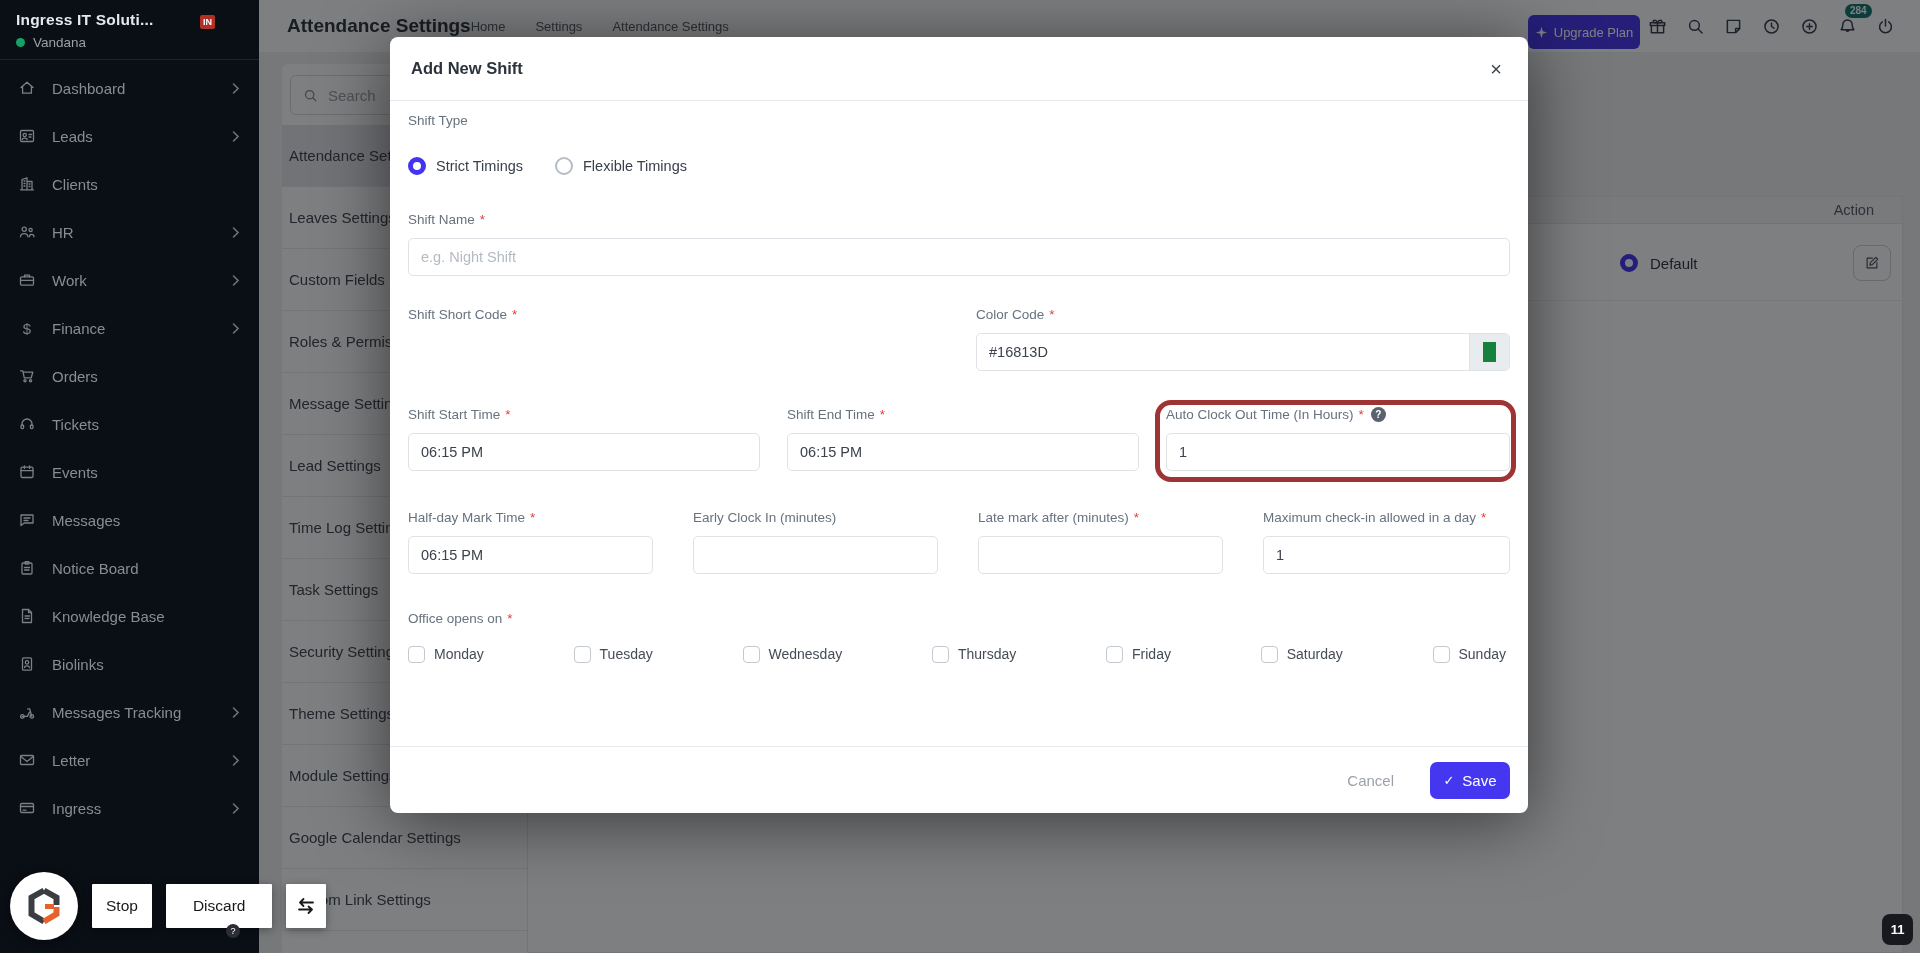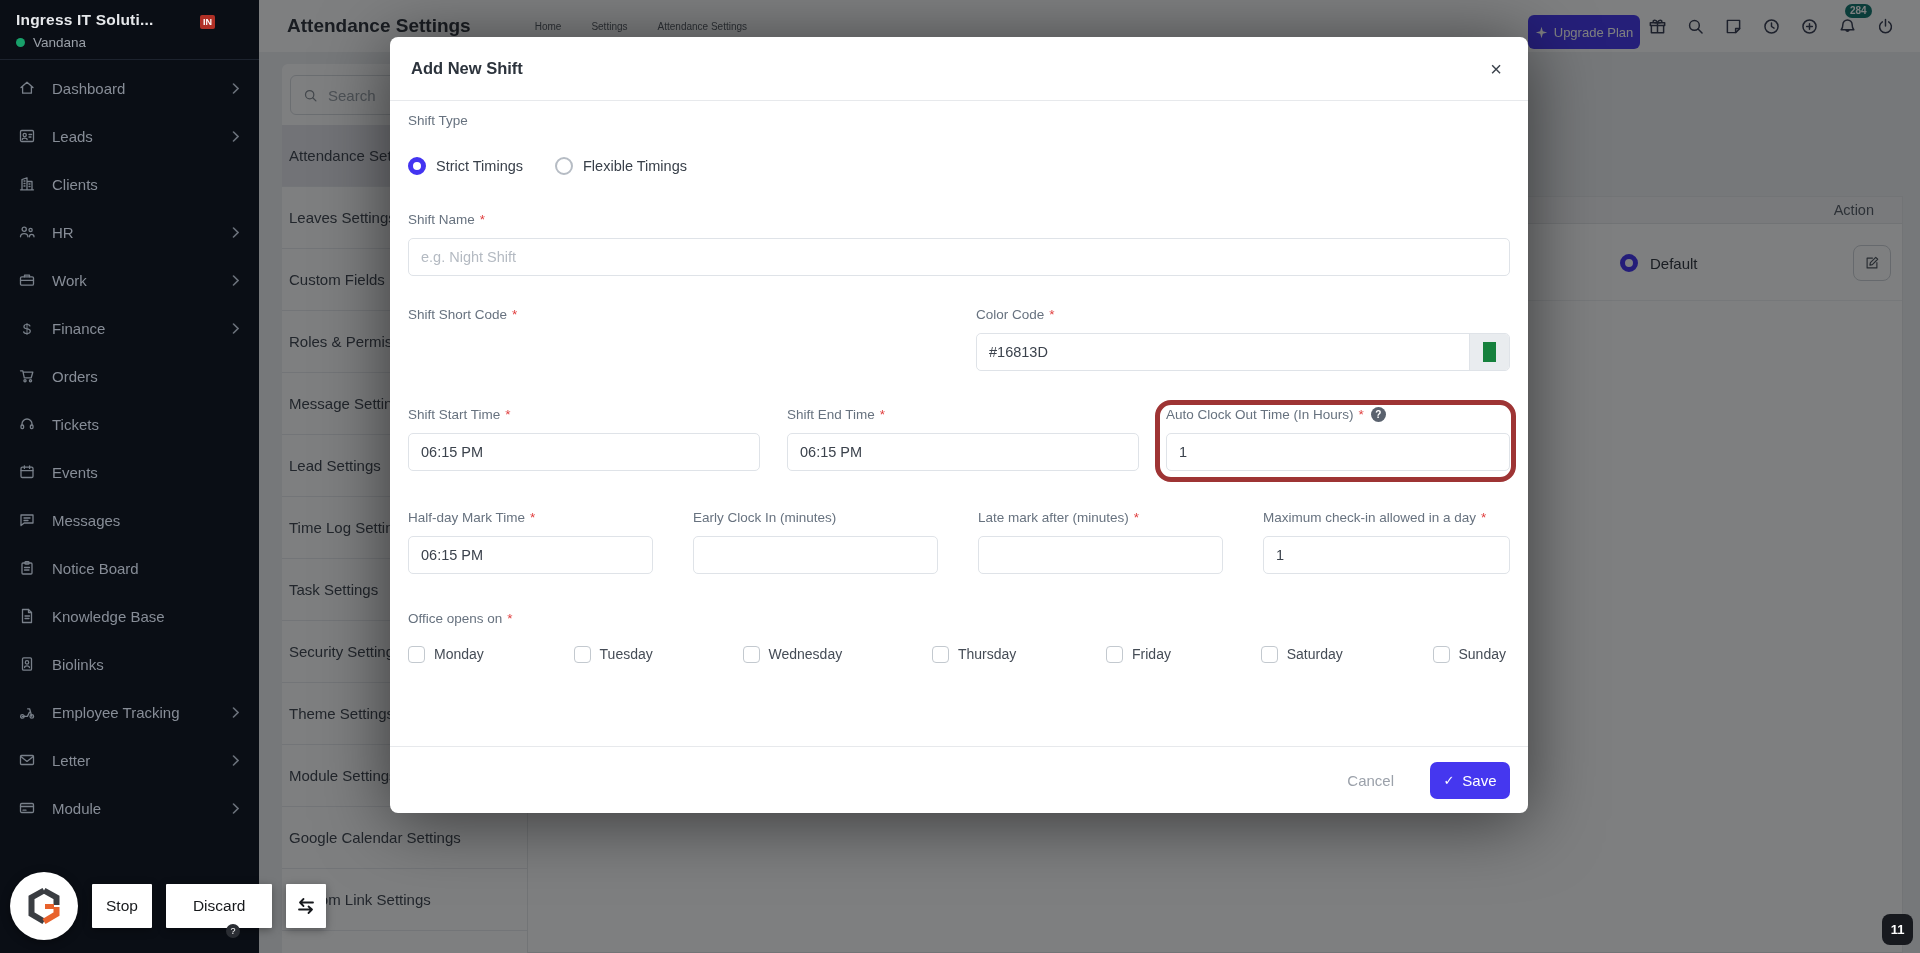--- a/index.html
+++ b/index.html
@@ -21,21 +21,21 @@
   .nav-ic { width:20px; display:flex; justify-content:center; }
   .nav-ic svg { stroke:#79808a; fill:none; stroke-width:1.3; stroke-linecap:round; stroke-linejoin:round; }
   .nav-ic.dollar { color:#79808a; font-size:15px; font-weight:400; }
   .chev { margin-left:auto; }
   .chev svg { stroke:#6a707a; fill:none; stroke-width:1.6; stroke-linecap:round; }
 
   
   .main { position:absolute; left:259px; top:0; right:0; bottom:0; background:#eef0f2; }
   .topbar { height:52px; background:#ffffff; position:relative; display:flex; align-items:center; }
   .page-title { margin-left:28px; font-size:19px; font-weight:700; color:#2e343c; white-space:nowrap; }
-  .breadcrumb { margin-left:64px; display:flex; gap:30px; font-size:10px; color:#565c64; }
+  .breadcrumb { display:flex; gap:30px; font-size:13px; color:#565c64; }
   .upgrade-btn { position:absolute; left:1269px; top:15px; height:34px; width:112px; background:#4538f0; border-radius:6px; color:#fff; font-size:13px; display:flex; align-items:center; justify-content:center; gap:6px; cursor:pointer; }
   .top-icons { position:absolute; left:1389px; top:0; height:52px; display:flex; align-items:center; gap:19px; }
   .tico { width:19px; height:19px; position:relative; cursor:pointer; }
   .tico svg { stroke:#363b50; fill:none; stroke-width:1.4; stroke-linecap:round; stroke-linejoin:round; }
   .badge-284 { position:absolute; top:-13px; left:7px; background:#0f766e; color:#fff; font-size:10px; font-weight:700; padding:2px 5px; border-radius:7px; line-height:1; }
 
   .settings-panel { position:absolute; left:23px; top:64px; width:245px; bottom:0; background:#fff; border-radius:6px 6px 0 0; }
   .search-box { margin:11px 8px 10px; height:40px; border:1px solid #d8dbe0; border-radius:6px; display:flex; align-items:center; gap:10px; padding:0 12px; }
   .search-box svg { stroke:#868d95; fill:none; stroke-width:1.5; stroke-linecap:round; }
   .search-ph { color:#9aa1a9; font-size:15px; }
@@ -277,21 +277,21 @@
     </div>
 
     <div class="nav-item">
       <span class="nav-ic">
           <svg width="18" height="18" viewBox="0 0 18 18">
             <circle cx="4.4" cy="13.4" r="1.8"></circle>
             <circle cx="13.8" cy="13.4" r="1.8"></circle>
             <path d="M13.8 13.4 L11.6 5.8 H9.6 M4.4 13.4 H9.4 L11.4 9.4"></path>
           </svg>
         </span>
-      <span>Employee Tracking</span>
+      <span>Messages Tracking</span>
       <span class="chev">
           <svg width="7" height="11" viewBox="0 0 7 11">
             <path d="M1.5 1 L6 5.5 L1.5 10"></path>
           </svg>
         </span>
     </div>
 
     <div class="nav-item">
       <span class="nav-ic">
           <svg width="18" height="18" viewBox="0 0 18 18">
@@ -307,21 +307,21 @@
         </span>
     </div>
 
     <div class="nav-item">
       <span class="nav-ic">
           <svg width="18" height="18" viewBox="0 0 18 18">
             <rect x="2.5" y="4.5" width="13" height="9" rx="1.2"></rect>
             <path d="M2.5 7.5 H15.5 M5 11.2 H8"></path>
           </svg>
         </span>
-      <span>Module</span>
+      <span>Ingress</span>
       <span class="chev">
           <svg width="7" height="11" viewBox="0 0 7 11">
             <path d="M1.5 1 L6 5.5 L1.5 10"></path>
           </svg>
         </span>
     </div>
   </nav>
 </aside>
 
 <div class="main">

